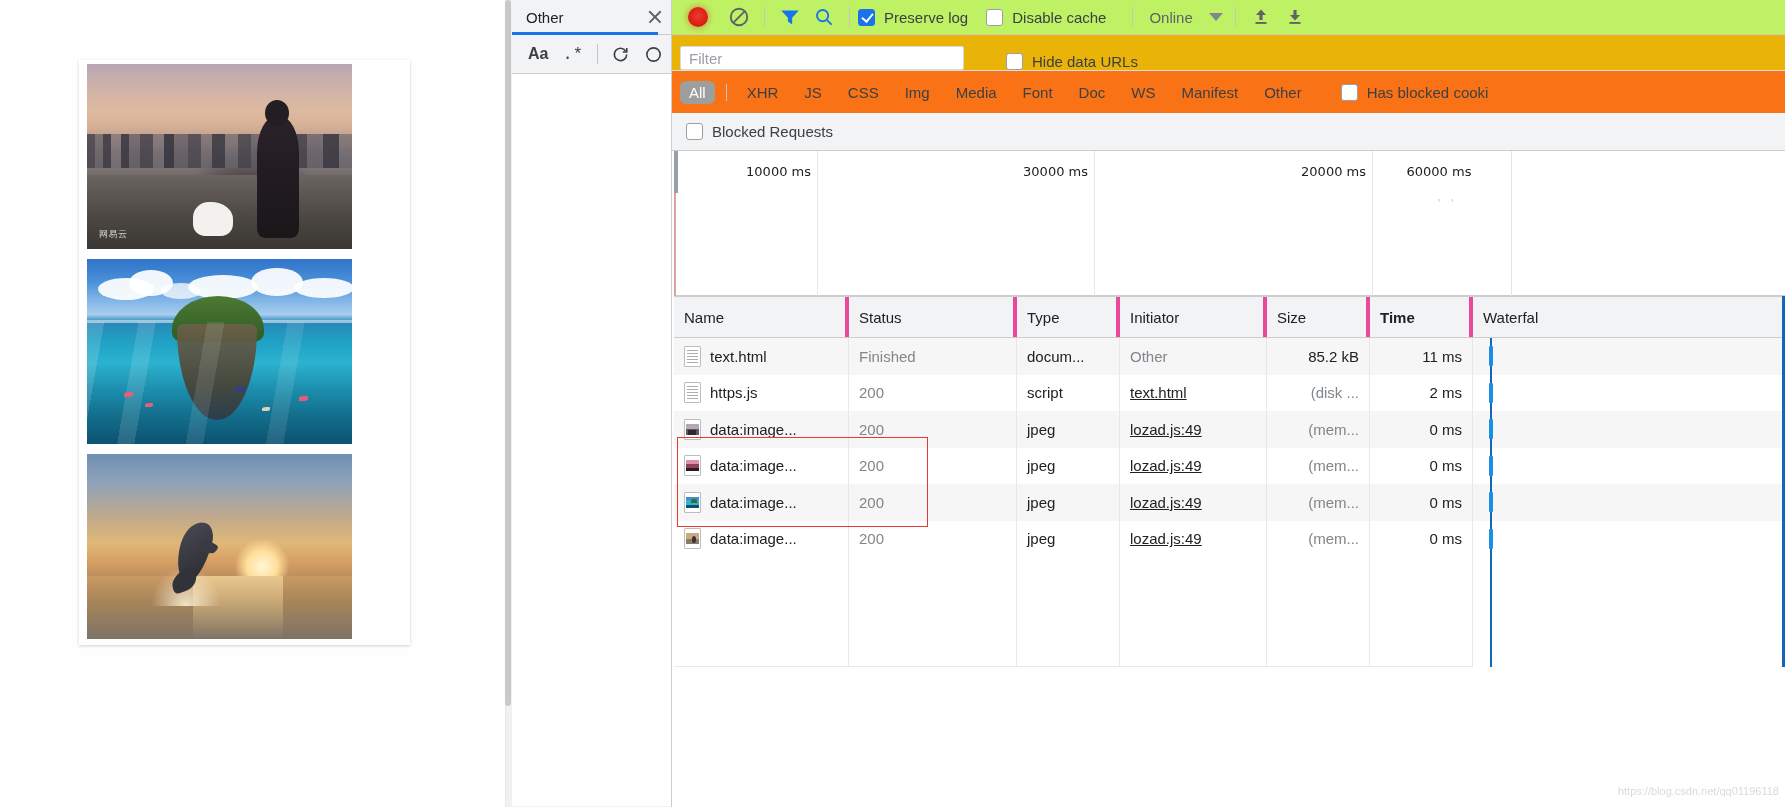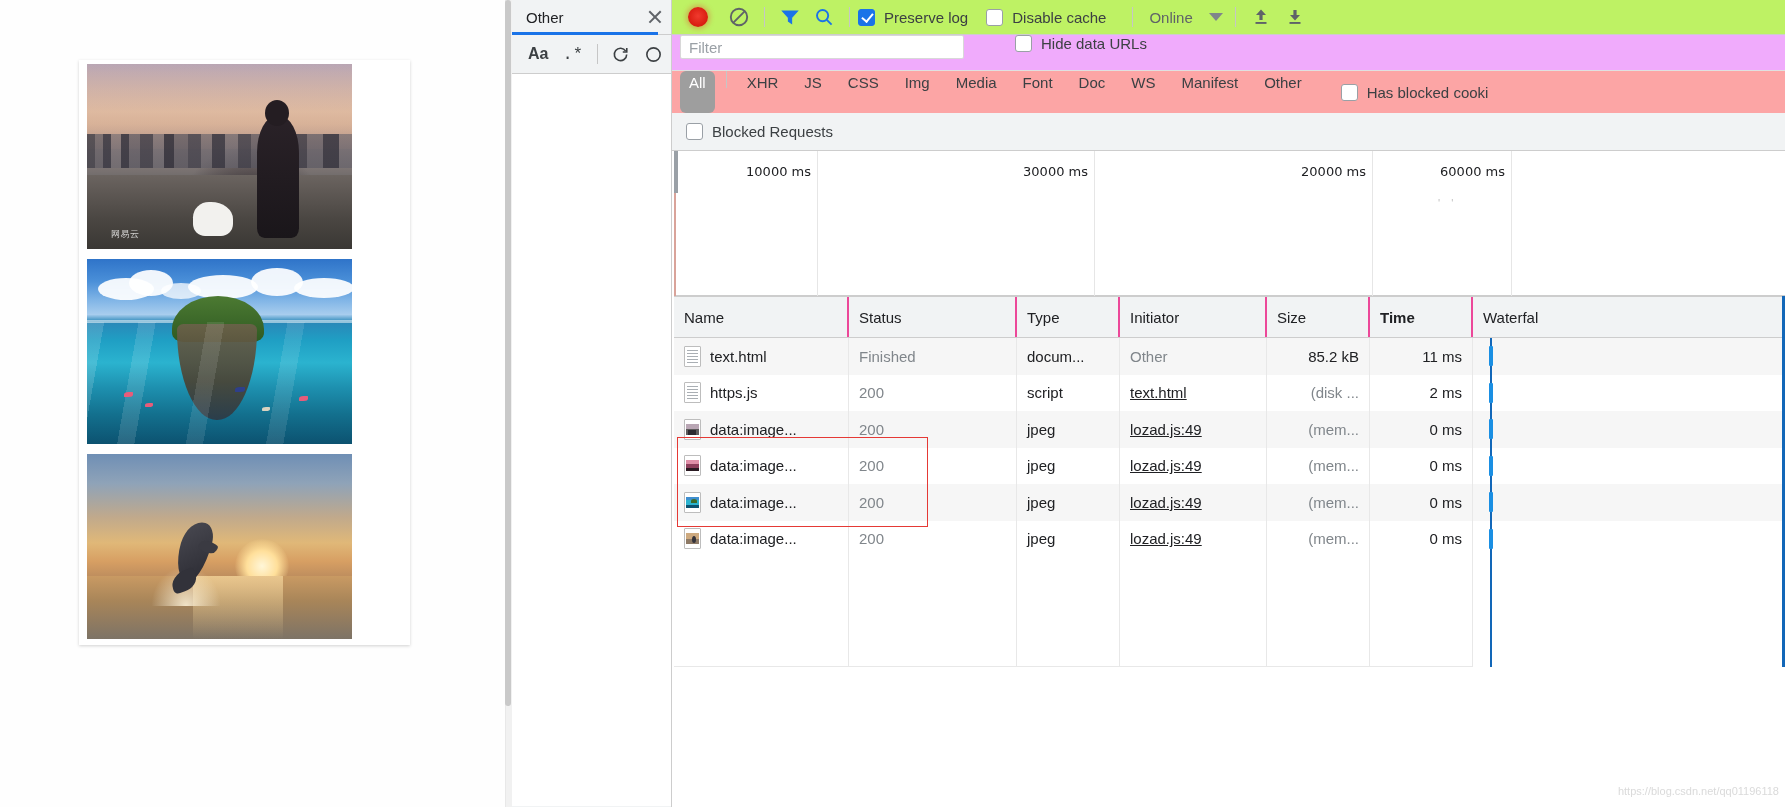--- a/index.html
+++ b/index.html
@@ -72,21 +72,21 @@
   .img1 .ground { position:absolute; left:0; bottom:0; width:100%; height:40%;
     background: linear-gradient(to bottom, #6b6460, #4a4642 60%, #3a3734); }
   .img1 .figure { position:absolute; right:20%; bottom:6%; width:42px; height:122px;
     background: linear-gradient(to bottom, #2a2228, #1a161a);
     border-radius: 46% 46% 18% 18% / 30% 30% 8% 8%; }
   .img1 .figure:after { content:""; position:absolute; left:8px; top:-16px;
     width:24px; height:26px; border-radius:50%;
     background:#241d22; }
   .img1 .dog { position:absolute; right:45%; bottom:7%; width:40px; height:34px;
     background:#f2f1ee; border-radius: 40% 55% 30% 30% / 45% 50% 35% 35%; }
-  .img1 .watermark { position:absolute; left:24px; bottom:8px; font-size:9px; color:rgba(255,255,255,0.75);
+  .img1 .watermark { position:absolute; left:12px; bottom:8px; font-size:9px; color:rgba(255,255,255,0.75);
     font-family:"DejaVu Sans", sans-serif; letter-spacing:0.5px; }
 
   
   .img2 { position:absolute; inset:0;
     background: linear-gradient(to bottom,
       #2f74c9 0%, #4a8fd8 12%, #7fb4e6 22%, #a8cdee 30%,
       #2a87b8 34%, #1f9fc4 44%, #2bb3cf 56%, #1d8fae 70%,
       #13708e 84%, #0c5270 100%); }
   .img2 .clouds { position:absolute; left:0; top:0; width:100%; height:34%; }
   .img2 .clouds i { position:absolute; background:rgba(255,255,255,0.92); border-radius:50%; filter: blur(0.4px); }
@@ -200,32 +200,32 @@
     content:""; position:absolute; left:4.5px; top:1.5px; width:5px; height:9px;
     border-right:2px solid #fff; border-bottom:2px solid #fff; transform: rotate(40deg);
   }
   .cb-label { font-size:15px; color:#3c4043; white-space:nowrap; }
   .throttle { display:flex; align-items:center; gap:16px; margin:0 4px 0 8px; cursor:pointer; }
   .throttle .val { font-size:15px; color:#5f6368; }
   .caret-down { width:0;height:0;border-left:7px solid transparent;border-right:7px solid transparent;
                 border-top:8px solid #80868b; }
 
   .net-filterbar {
-    height:36px; display:flex; align-items:flex-start; gap:17px;
-    background:#f0abfc; border-bottom:1px solid #e0e0e0; padding-left:8px;
+    height:36px; display:flex; align-items:flex-end; gap:8px;
+    background:#eab308; border-bottom:1px solid #e0e0e0; padding-left:8px;
   }
   .filter-input {
     width:284px; height:24px; background:#fff; border:1px solid #d8d8d8; border-radius:2px;
     padding:0 8px; font-size:15px; color:#3c4043; outline:none;
     font-family:"Liberation Sans", sans-serif;
   }
   .filter-input::placeholder { color:#9aa0a6; }
 
   .net-typebar {
-    height:42px; display:flex; background:#fca5a5;
+    height:42px; display:flex; align-items:center; background:#f97316;
     padding-left:8px; gap:4px;
   }
   .type-pill {
     font-size:15px; color:#3c4043; padding:3px 9px; border-radius:6px; cursor:pointer;
     white-space:nowrap; margin-right:4px;
   }
   .type-pill.active { background:#9e9e9e; color:#fff; }
   .type-sep { width:1px; height:17px; background:#c6c6c6; margin:0 7px 0 3px; }
 
   .net-blockedbar {
@@ -246,21 +246,21 @@
     font-size:13px; color:#202124; text-align:right; padding: 13px 6px 0 0;
     font-family:"DejaVu Sans", sans-serif;
   }
   .ov-dots { position:absolute; font-size:11px; color:#c0c0c0; letter-spacing:4px; }
 
   
   .table { position:relative; background:#fff; margin-left:2px; }
   .thead { display:flex; height:42px; background:#f1f3f4; border-bottom:1px solid #cdcdcd;
            border-top:1px solid #cdcdcd; }
   .th { display:flex; align-items:center; padding-left:10px; font-size:15px; color:#202124;
-        border-right:2px solid #ec4899; overflow:hidden; white-space:nowrap; cursor:pointer; }
+        border-right:4px solid #ec4899; overflow:hidden; white-space:nowrap; cursor:pointer; }
   .tbody { position:relative; }
   .tr { display:flex; height:36.5px; align-items:center; cursor:pointer; }
   .tr.alt { background:#f6f6f6; }
   .td { display:flex; align-items:center; height:100%; padding:0 10px; font-size:15px;
         color:#202124; border-right:1px solid #e8e8e8; overflow:hidden; white-space:nowrap; }
   .td.dim { color:#80868b; }
   .td.num { justify-content:flex-end; }
   .td.link { text-decoration:underline; color:#202124; }
   .td.name { gap:9px; }
   .file-icon {
@@ -489,21 +489,21 @@
         </label>
       </div>
 
       <div class="overview">
         <div class="ov-scrollhandle"></div>
         <div class="ov-redline"></div>
         <div class="ov-grid">
           <div class="ov-cell" style="left:0px;   width:140px;">10000 ms</div>
           <div class="ov-cell" style="left:278px; width:139px;">30000 ms</div>
           <div class="ov-cell" style="left:556px; width:139px;">20000 ms</div>
-          <div class="ov-cell" style="left:695px; width:139px;">60000 ms</div>
+          <div class="ov-cell" style="left:695px; width:139px;text-align:center;">60000 ms</div>
           <div class="ov-cell" style="left:834px; width:280px; border-right:none;"></div>
           <div class="ov-dots" style="left:760px; top:46px;">' '</div>
         </div>
       </div>
 
       <div class="table">
 
         <div class="thead">
           <div class="th" style="width:175px;">Name</div>
           <div class="th" style="width:168px;">Status</div>

